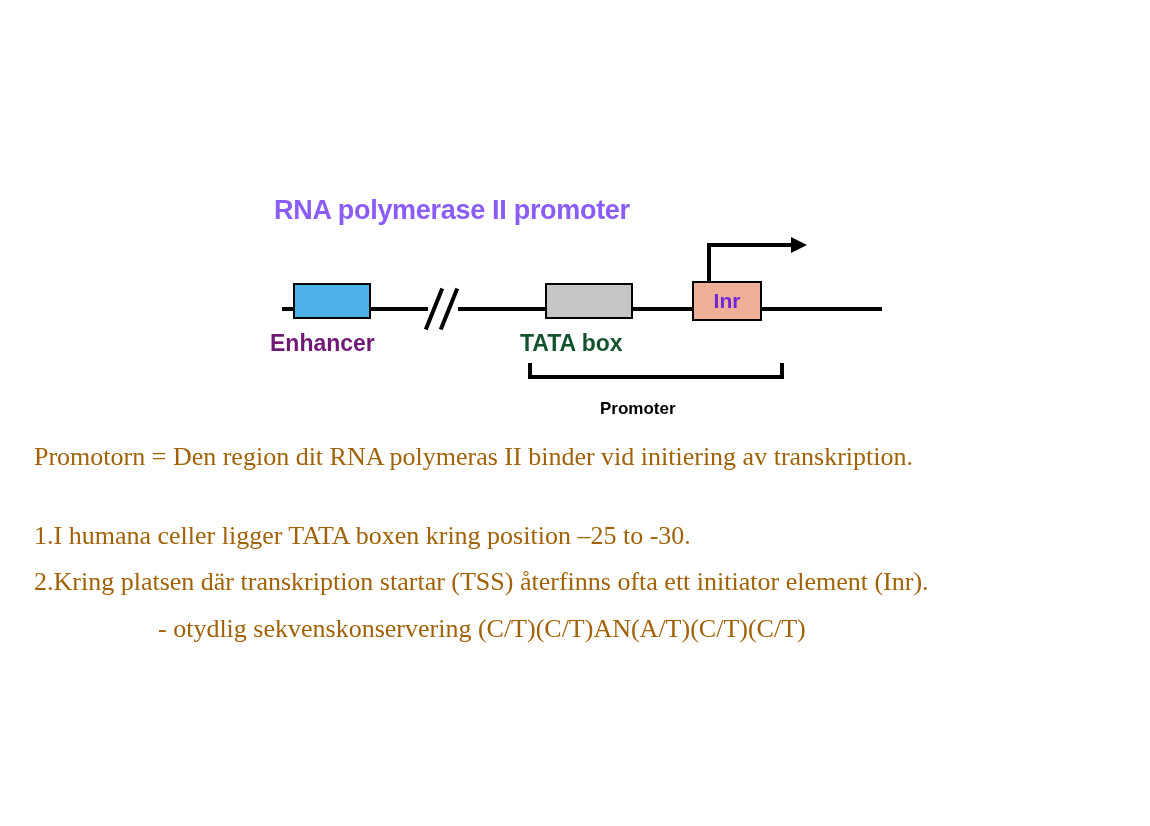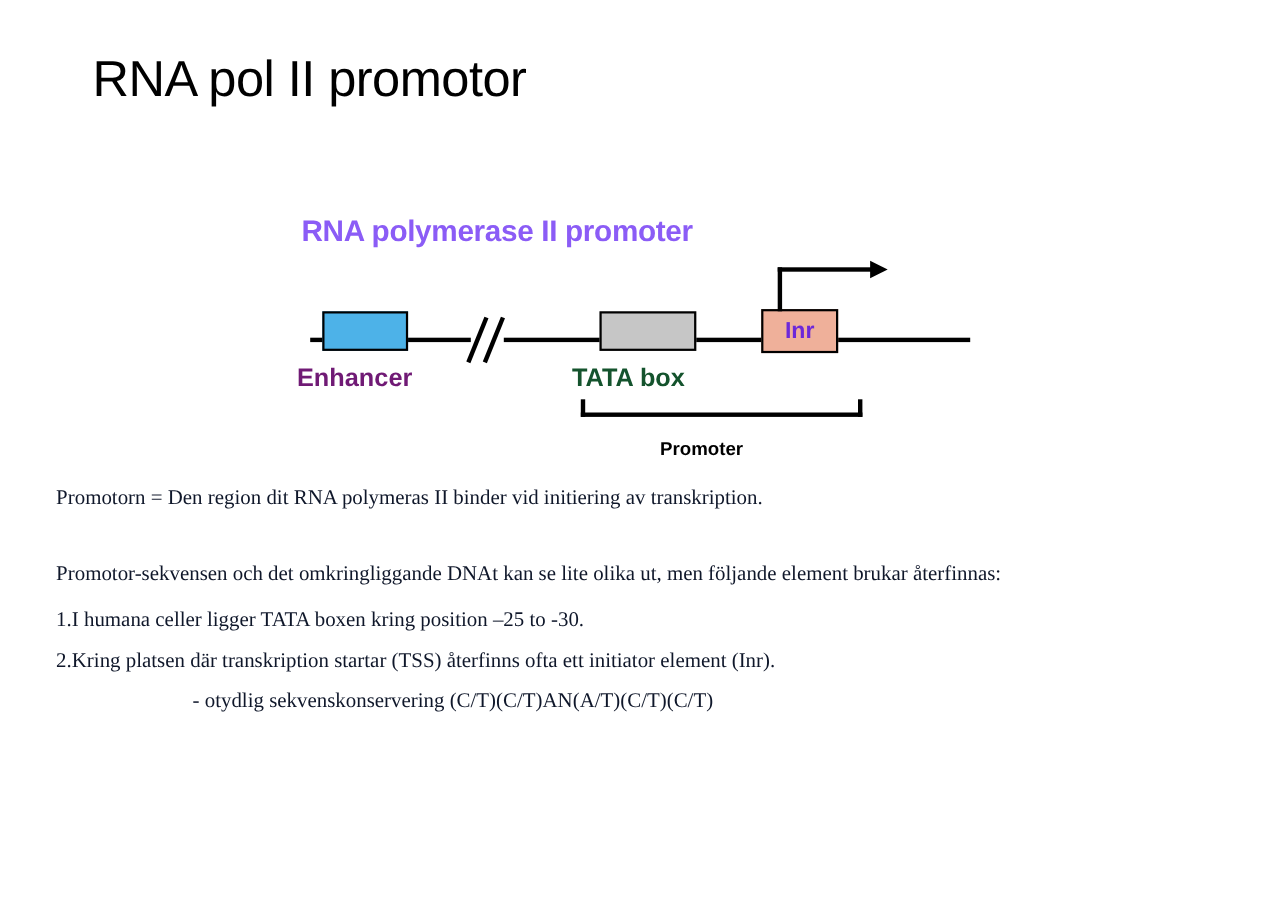--- a/index.html
+++ b/index.html
@@ -201,43 +201,42 @@
     top: 204px;
     font-family: "Liberation Sans", sans-serif;
     font-weight: bold;
     font-size: 17px;
     color: #000000;
   }
 
   
   .body-text {
     position: absolute;
-    left: 51px;
+    left: 34px;
     top: 440px;
     width: 1090px;
     font-family: "Liberation Serif", serif;
-    font-size: 19px;
-    color: #0f172a;
+    font-size: 26px;
+    color: #a16207;
     line-height: 1.33;
   }
   .para { margin: 0 0 0 0; }
   .para.def { margin-bottom: 44px; }
   .para.intro { margin-bottom: 16px; }
   .para.item { margin-bottom: 12px; }
   .para.sub {
     margin-bottom: 4px;
     padding-left: 124px;
   }
 </style>
 </head>
 <body>
 
 <div class="slide">
 
-  <div class="slide-title">RNA pol II promotor</div>
 
   <div class="figure">
     <div class="fig-title">RNA polymerase II promoter</div>
 
     <div class="dna-line"></div>
 
     <div class="enhancer-box"></div>
 
     <div class="break-mask"></div>
     <div class="slash s1"></div>
@@ -258,19 +257,18 @@
       <div class="bracket-bar"></div>
       <div class="bracket-tick left"></div>
       <div class="bracket-tick right"></div>
     </div>
 
     <div class="label-promoter">Promoter</div>
   </div>
 
   <div class="body-text">
     <p class="para def">Promotorn = Den region dit RNA polymeras II binder vid initiering av transkription.</p>
-    <p class="para intro">Promotor-sekvensen och det omkringliggande DNAt kan se lite olika ut, men följande element brukar återfinnas:</p>
     <p class="para item">1.I humana celler ligger TATA boxen kring position  –25 to -30.</p>
     <p class="para item">2.Kring platsen där transkription startar (TSS) återfinns ofta ett initiator element (Inr).</p>
     <p class="para sub">- otydlig sekvenskonservering (C/T)(C/T)AN(A/T)(C/T)(C/T)</p>
   </div>
 
 </div>
 
 </body></html>

